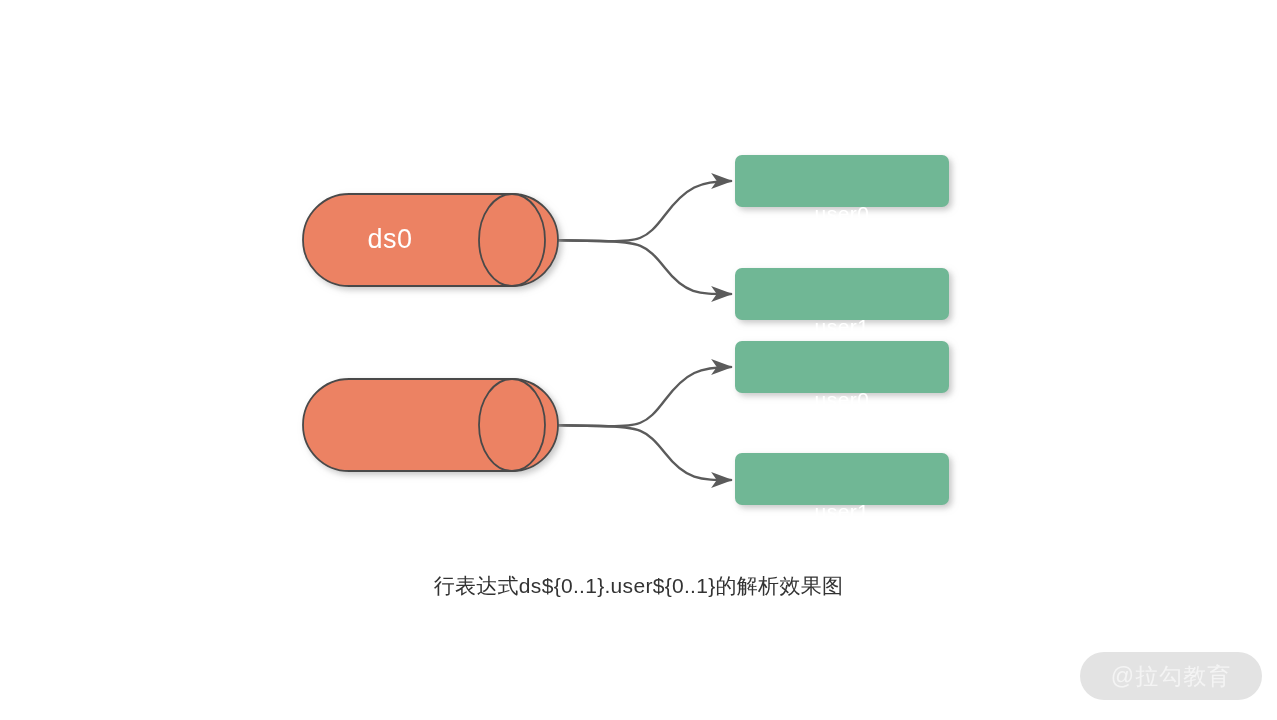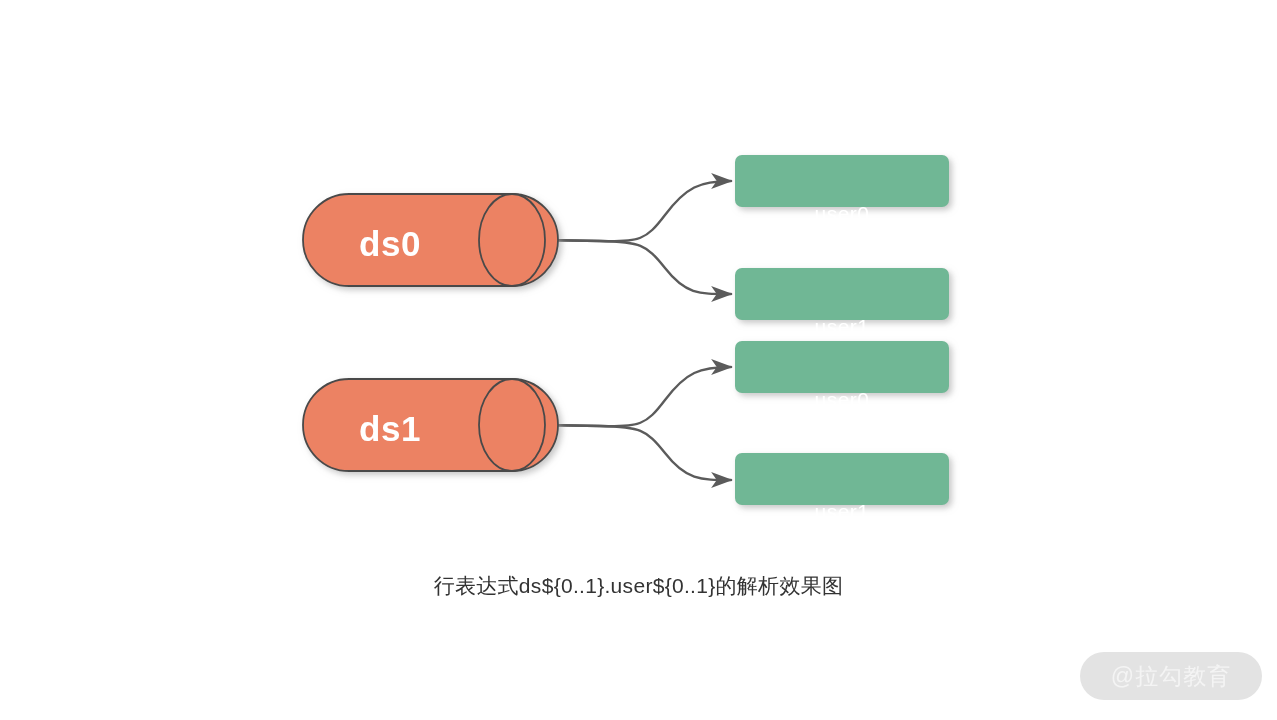--- a/index.html
+++ b/index.html
@@ -33,22 +33,22 @@
 
   
   .node-label {
     position: absolute;
     color: #ffffff;
     text-align: center;
     white-space: nowrap;
     pointer-events: none;
   }
   .ds-label {
-    font-size: 35px;
-    font-weight: 700;
+    font-size: 27px;
+    font-weight: 400;
     letter-spacing: 0.5px;
   }
   .user-label {
     font-size: 21px;
     font-weight: 400;
     letter-spacing: 0.5px;
     margin-top: 32px;
   }
 
   
@@ -130,21 +130,20 @@
     <g filter="url(#nodeShadow)">
       <rect x="735" y="341" width="214" height="52" rx="7" ry="7" fill="#70b795"></rect>
     </g>
     <g filter="url(#nodeShadow)">
       <rect x="735" y="453" width="214" height="52" rx="7" ry="7" fill="#70b795"></rect>
     </g>
   </svg>
 
   <div class="node-label ds-label" style="left:310px; top:224px; width:160px;">ds0</div>
 
-  <div class="node-label ds-label" style="left:310px; top:409px; width:160px;">ds1</div>
 
   <div class="node-label user-label" style="left:735px; top:170px; width:214px;">user0</div>
 
   <div class="node-label user-label" style="left:735px; top:283px; width:214px;">user1</div>
 
   <div class="node-label user-label" style="left:735px; top:356px; width:214px;">user0</div>
 
   <div class="node-label user-label" style="left:735px; top:468px; width:214px;">user1</div>
 
   <div class="caption">行表达式ds${0..1}.user${0..1}的解析效果图</div>

